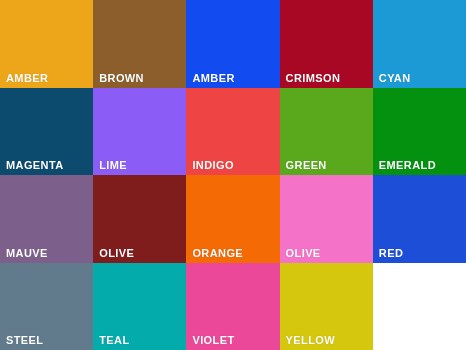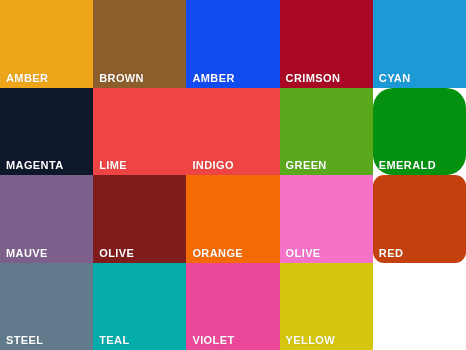--- a/index.html
+++ b/index.html
@@ -54,48 +54,48 @@
     </div>
     <div class="swatch" style="background-color: rgb(18, 75, 240);">
       <span class="swatch-label" style="color: rgb(255, 255, 255);">AMBER</span>
     </div>
     <div class="swatch" style="background-color: rgb(168, 8, 35);">
       <span class="swatch-label" style="color: rgb(255, 255, 255);">CRIMSON</span>
     </div>
     <div class="swatch" style="background-color: rgb(28, 154, 214);">
       <span class="swatch-label" style="color: rgb(255, 255, 255);">CYAN</span>
     </div>
-    <div class="swatch" style="background-color: #0f172a;">
+    <div class="swatch" style="background-color: #0c4a6e;">
       <span class="swatch-label" style="color: rgb(255, 255, 255);">MAGENTA</span>
     </div>
-    <div class="swatch" style="background-color: #ef4444;">
+    <div class="swatch" style="background-color: #8b5cf6;">
       <span class="swatch-label" style="color: rgb(255, 255, 255);">LIME</span>
     </div>
     <div class="swatch" style="background-color: #ef4444;">
       <span class="swatch-label" style="color: rgb(255, 255, 255);">INDIGO</span>
     </div>
     <div class="swatch" style="background-color: rgb(90, 168, 27); padding-left: 44px;">
       <span class="swatch-label" style="color: rgb(255, 255, 255);">GREEN</span>
     </div>
-    <div class="swatch" style="background-color: rgb(4, 145, 16); border-radius: 20px;">
+    <div class="swatch" style="background-color: rgb(4, 145, 16);">
       <span class="swatch-label" style="color: rgb(255, 255, 255);">EMERALD</span>
     </div>
     <div class="swatch" style="background-color: rgb(125, 95, 140);">
       <span class="swatch-label" style="color: rgb(255, 255, 255);">MAUVE</span>
     </div>
     <div class="swatch" style="background-color: #7f1d1d;">
       <span class="swatch-label" style="color: rgb(255, 255, 255);">OLIVE</span>
     </div>
     <div class="swatch" style="background-color: rgb(244, 106, 5);">
       <span class="swatch-label" style="color: rgb(255, 255, 255);">ORANGE</span>
     </div>
     <div class="swatch" style="background-color: rgb(244, 114, 200);">
       <span class="swatch-label" style="color: rgb(255, 255, 255);">OLIVE</span>
     </div>
-    <div class="swatch" style="background-color: #c2410c; border-radius: 11px;">
+    <div class="swatch" style="background-color: #1d4ed8;">
       <span class="swatch-label" style="color: rgb(255, 255, 255);">RED</span>
     </div>
     <div class="swatch" style="background-color: rgb(97, 122, 140);">
       <span class="swatch-label" style="color: rgb(255, 255, 255);">STEEL</span>
     </div>
     <div class="swatch" style="background-color: rgb(4, 171, 171);">
       <span class="swatch-label" style="color: rgb(255, 255, 255);">TEAL</span>
     </div>
     <div class="swatch" style="background-color: #ec4899;">
       <span class="swatch-label" style="color: rgb(255, 255, 255);">VIOLET</span>

